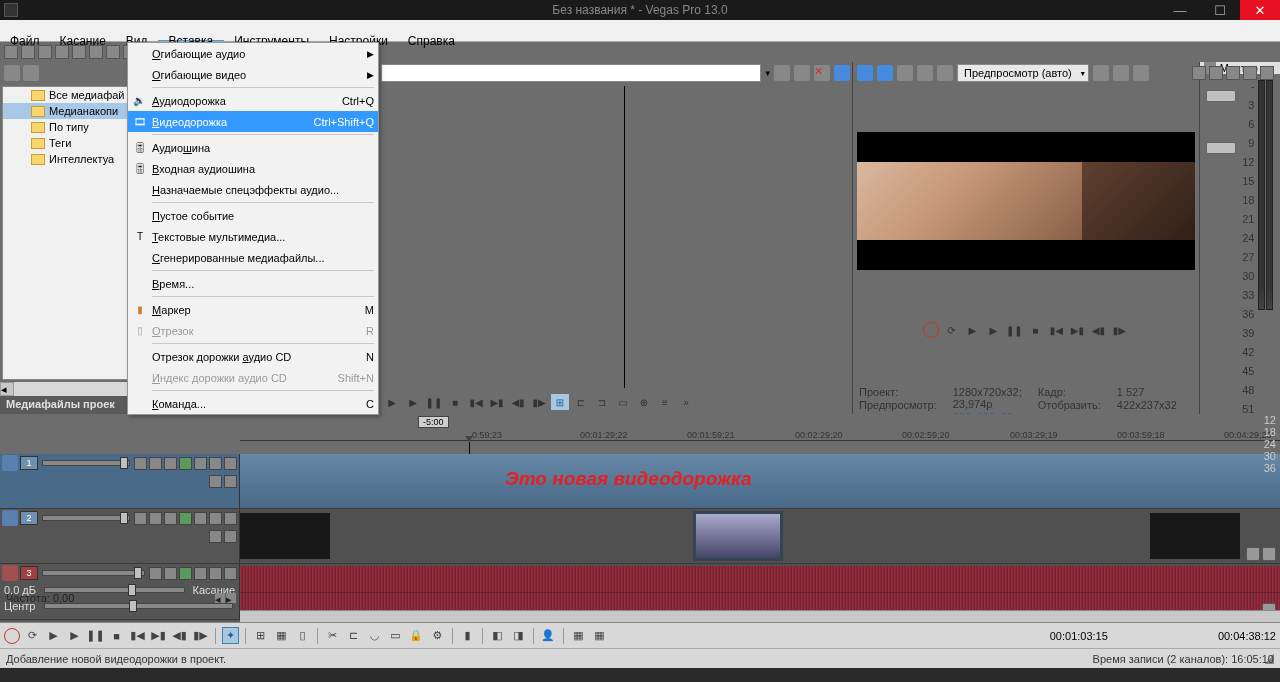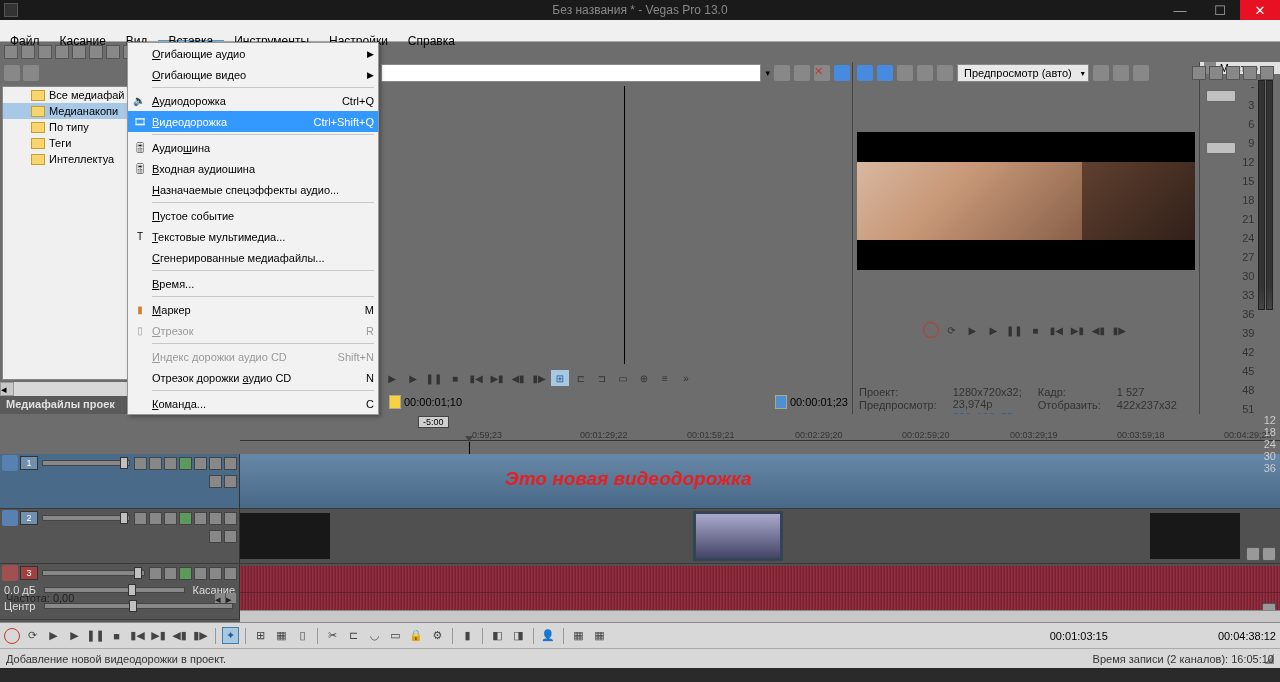--- a/index.html
+++ b/index.html
@@ -215,29 +215,29 @@
       <span class="menu-ico" style="color:#d08030">▮</span>
       <span class="menu-label"><u>М</u>аркер</span>
       <span class="menu-shortcut">M</span>
     </div>
   <div class="menu-row disabled">
       <span class="menu-ico">▯</span>
       <span class="menu-label"><u>О</u>трезок</span>
       <span class="menu-shortcut">R</span>
     </div>
   <div class="menu-sep"></div>
+  <div class="menu-row">
+      <span class="menu-ico"></span>
+      <span class="menu-label">Отрезок дорожки <u>а</u>удио CD</span>
+      <span class="menu-shortcut">N</span>
+    </div>
   <div class="menu-row disabled">
       <span class="menu-ico"></span>
       <span class="menu-label"><u>И</u>ндекс дорожки аудио CD</span>
       <span class="menu-shortcut">Shift+N</span>
-    </div>
-  <div class="menu-row">
-      <span class="menu-ico"></span>
-      <span class="menu-label">Отрезок дорожки <u>а</u>удио CD</span>
-      <span class="menu-shortcut">N</span>
     </div>
   <div class="menu-sep"></div>
   <div class="menu-row">
       <span class="menu-ico"></span>
       <span class="menu-label"><u>К</u>оманда...</span>
       <span class="menu-shortcut">C</span>
     </div>
 </div>
 
 <div class="workspace">
@@ -295,31 +295,20 @@
       <div class="tr-btn">▶▮</div>
       <div class="tr-btn">◀▮</div>
       <div class="tr-btn">▮▶</div>
       <div class="tr-btn sel" style="background:#a8c8e0;color:#2060a0">⊞</div>
       <div class="tr-btn">⊏</div>
       <div class="tr-btn">⊐</div>
       <div class="tr-btn">▭</div>
       <div class="tr-btn">⊕</div>
       <div class="tr-btn">≡</div>
       <div class="tr-btn">»</div>
-    </div>
-    <div class="transport-row">
-      <span class="timecode-box">
-          <span class="tc-flag"></span>
-          <span class="tc-text">00:00:01;10</span>
-        </span>
-      <span style="flex:1"></span>
-      <span class="timecode-box">
-          <span class="tc-flag blue"></span>
-          <span class="tc-text">00:00:01;23</span>
-        </span>
     </div>
   </div>
 
   <div class="panel-right">
     <div class="preview-col">
       <div class="prev-toolbar">
         <div class="sm-icon blue"></div>
         <div class="sm-icon blue"></div>
         <div class="sm-icon"></div>
         <div class="sm-icon"></div>

